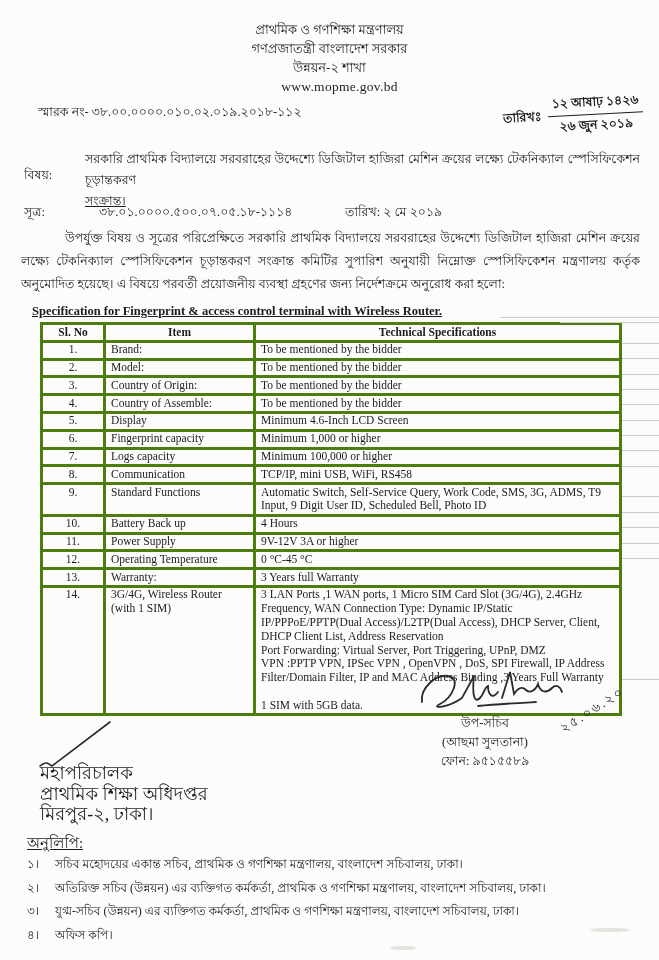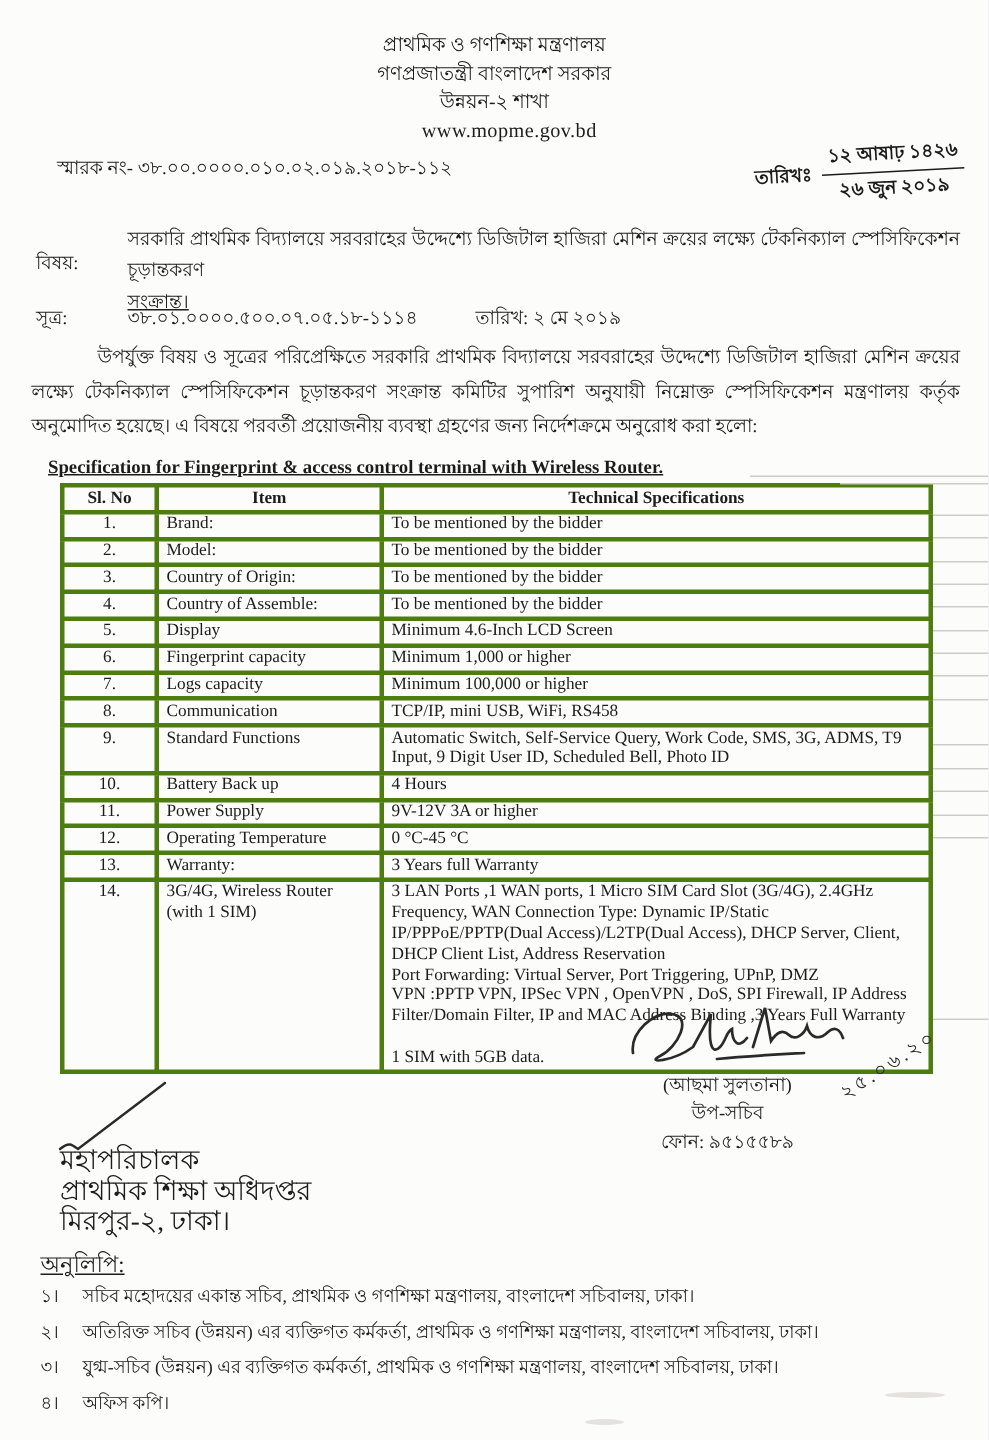--- a/index.html
+++ b/index.html
@@ -19,21 +19,21 @@
   .memo-line{position:absolute;top:103px;left:38px;font-size:12.5px;}
   .date-stamp{position:absolute;top:94px;right:16px;display:flex;align-items:center;gap:7px;transform:rotate(-3deg);font-size:12.5px;font-weight:bold;}
   .date-stack{display:inline-block;text-align:center;}
   .date-stack .top{display:block;border-bottom:1.4px solid #1c1c1c;padding:0 4px 1px;}
   .date-stack .bottom{display:block;padding-top:1px;}
   
   .subject-row{position:absolute;top:149px;left:24px;width:616px;font-size:12.5px;line-height:21px;}
   .subject-row .lbl{position:absolute;left:0;top:16px;font-weight:normal;}
   .subject-row .txt{margin-left:61px;text-align:justify;}
   .subject-row .u{text-decoration:underline;font-family:Liberation Mono, monospace;}
-  .ref-row{position:absolute;top:203px;left:24px;font-size:12.5px;display:flex;gap:0;}
+  .ref-row{position:absolute;top:203px;left:24px;font-size:12.5px;display:flex;gap:14px;}
   .ref-row .lbl{width:61px;}
   .ref-row .no{width:232px;}
   
   .body-par{position:absolute;top:227px;left:21px;width:619px;font-size:12.5px;line-height:23px;text-align:justify;text-indent:44px;}
   .spec-heading{position:absolute;top:304px;left:32px;font-size:12.5px;font-weight:bold;text-decoration:underline;font-family:"Liberation Serif",serif;}
   
   .spec-table{position:absolute;top:322px;left:40px;width:582px;border-collapse:collapse;table-layout:fixed;font-size:11.5px;line-height:13.8px;}
   .spec-table col.c-sl{width:63px;}
   .spec-table col.c-item{width:150px;}
   .spec-table th,.spec-table td{border:3px solid #4d7c0f;padding:0.5px 5px;vertical-align:top;}
@@ -209,22 +209,22 @@
 
   <svg class="sig-svg" width="200" height="56" viewBox="0 0 200 56">
     <g fill="none" stroke="#2a2a2a" stroke-width="1.8" stroke-linecap="round">
       <path d="M4,38 C2,24 18,10 30,12 C44,14 34,34 22,40 C12,45 30,44 44,34 L56,12 C54,30 56,40 62,34 C66,30 66,24 70,22 C70,30 74,36 80,28"></path>
       <path d="M84,34 L92,8 L96,30 C100,24 104,22 108,26 C112,30 118,26 120,20 C122,28 128,30 134,24 C138,20 142,22 144,28"></path>
       <path d="M60,42 C80,40 100,39 118,38"></path>
     </g>
   </svg>
   <div class="hw-date">২৫.০৬.২০</div>
   <div class="signer">
+    <div>উপ-সচিব</div>
     <div>(আছমা সুলতানা)</div>
-    <div>উপ-সচিব</div>
     <div>ফোন: ৯৫১৫৫৮৯</div>
   </div>
 
   <svg class="check-svg" width="78" height="54" viewBox="0 0 78 54">
     <path d="M4,50 C10,45 12,47 16,50 L74,6" fill="none" stroke="#2a2a2a" stroke-width="1.6" stroke-linecap="round"></path>
   </svg>
   <div class="addressee">
     <div>মহাপরিচালক</div>
     <div>প্রাথমিক শিক্ষা অধিদপ্তর</div>
     <div>মিরপুর-২, ঢাকা।</div>

